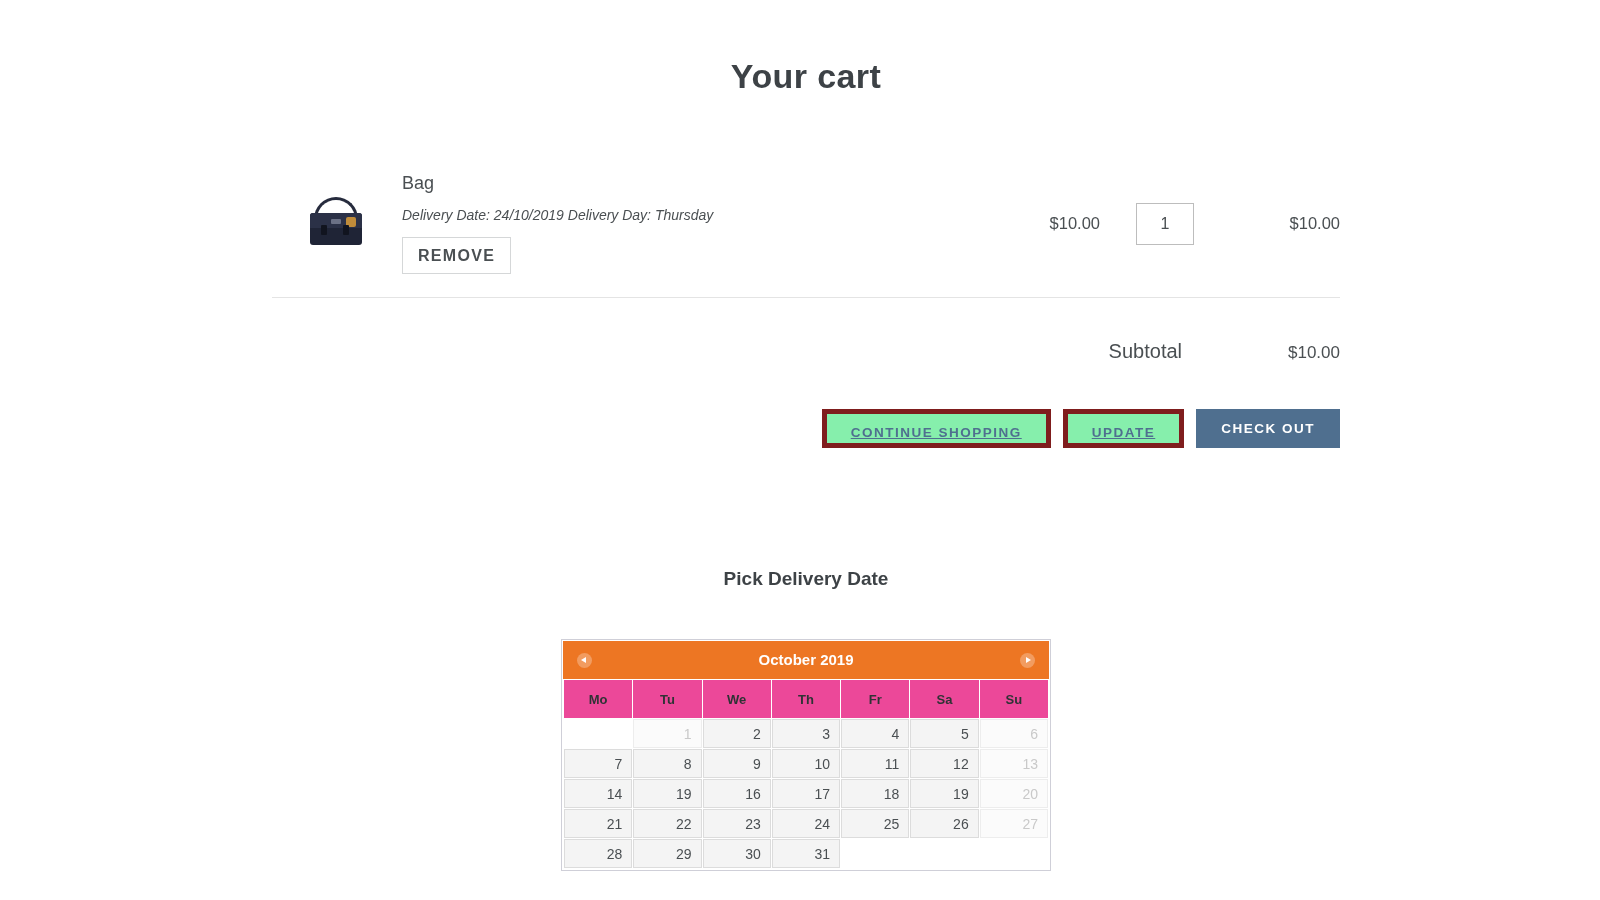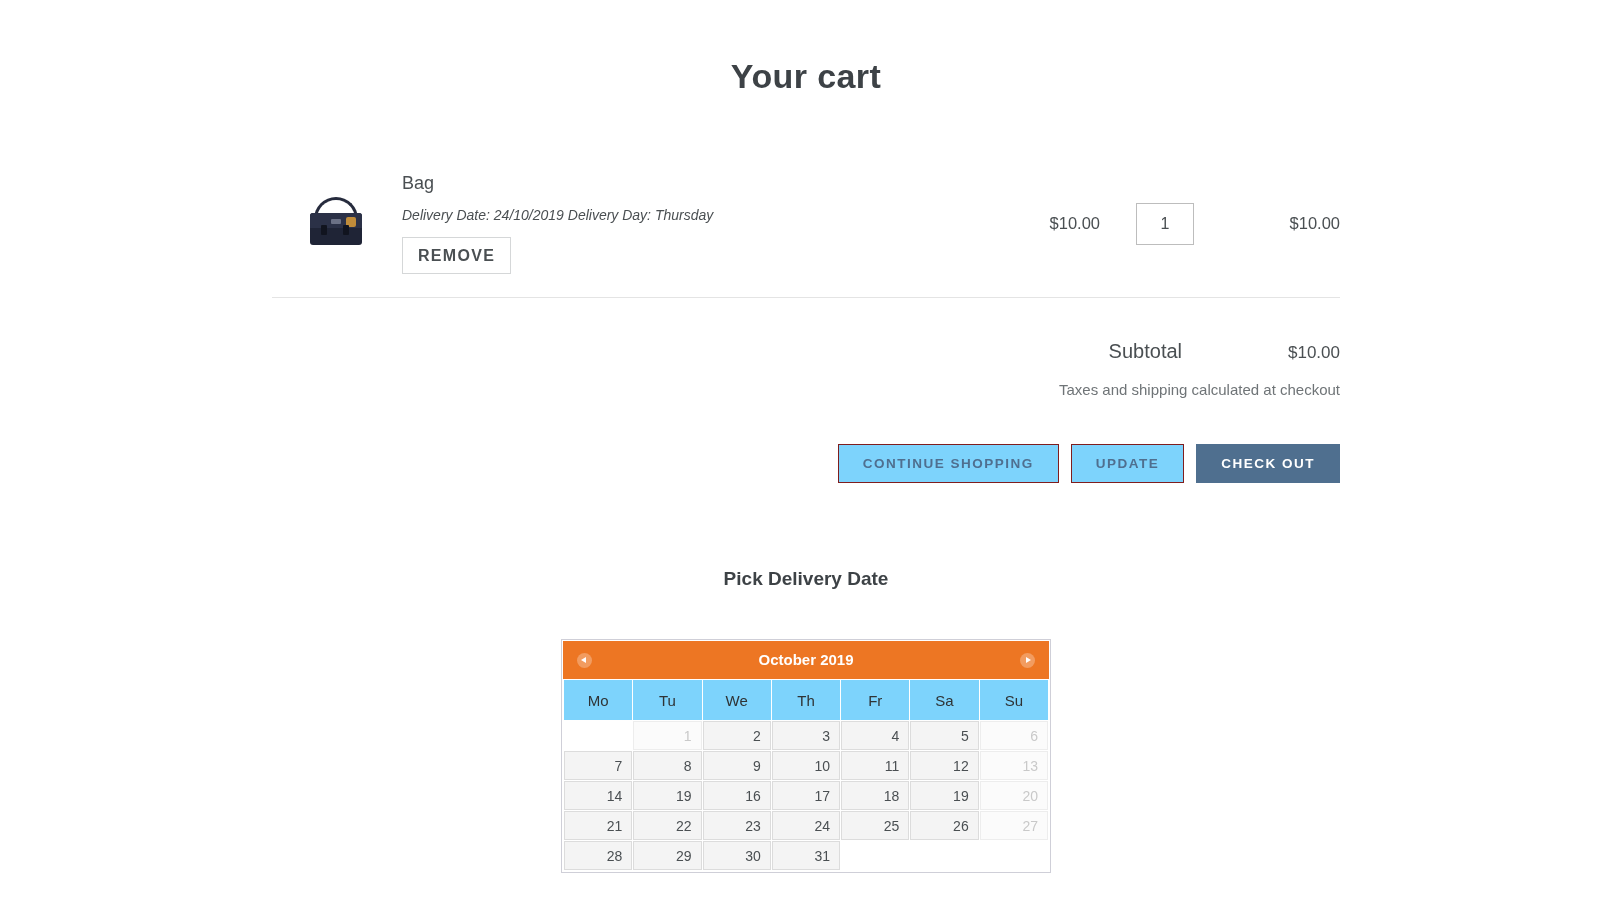--- a/index.html
+++ b/index.html
@@ -220,23 +220,24 @@
     font-size: 13.5px;
     font-weight: bold;
     letter-spacing: 1.5px;
     padding: 0 24px;
     height: 39px;
     line-height: 37px;
     cursor: pointer;
     white-space: nowrap;
   }
   .btn-outline {
-    background: #7dd3fc;
-    border: 1px solid #7f1d1d;
+    background: #86efac;
+    border: 5px solid #7f1d1d;
     color: #4f6f8f;
+    text-decoration: underline;
   }
   .btn-solid {
     background: #4f6f8f;
     border: 1px solid #4f6f8f;
     color: #ffffff;
   }
 
   
   .pick-title {
     position: absolute;
@@ -295,25 +296,25 @@
     border-left: 5px solid #ffffff;
   }
 
   .cal-table {
     width: 100%;
     border-collapse: separate;
     border-spacing: 1px;
     table-layout: fixed;
   }
   .cal-table th {
-    font-size: 15px;
-    font-weight: normal;
+    font-size: 13px;
+    font-weight: bold;
     color: #2f3335;
     padding: 12px 0 11px 0;
-    background: #7dd3fc;
+    background: #ec4899;
   }
   .cal-table td {
     height: 29px;
     font-size: 14px;
     color: #4a4f52;
     text-align: right;
     padding: 4px 9px 4px 0;
     background: #f4f4f4;
     border: 1px solid #dcdcdc;
   }
@@ -361,21 +362,20 @@
         <input class="qty-input" type="text" value="1" style="">
       </div>
       <div class="total-cell">$10.00</div>
     </div>
 
     <div class="subtotal-block">
       <div class="subtotal-line">
         <span class="subtotal-label">Subtotal</span>
         <span class="subtotal-value">$10.00</span>
       </div>
-      <div class="tax-note">Taxes and shipping calculated at checkout</div>
     </div>
 
     <div class="actions">
       <button class="btn btn-outline">CONTINUE SHOPPING</button>
       <button class="btn btn-outline">UPDATE</button>
       <button class="btn btn-solid">CHECK OUT</button>
     </div>
 
   </div>
 

